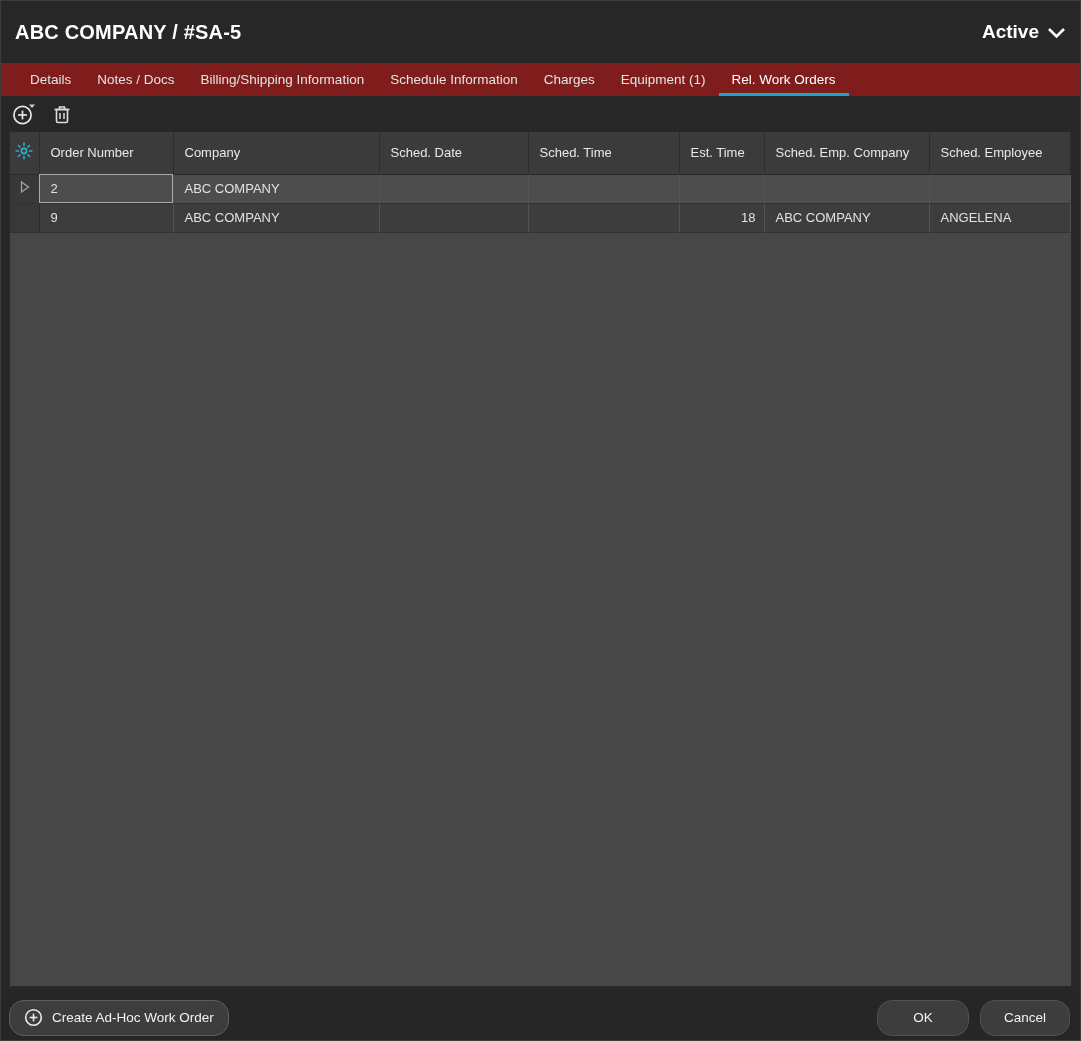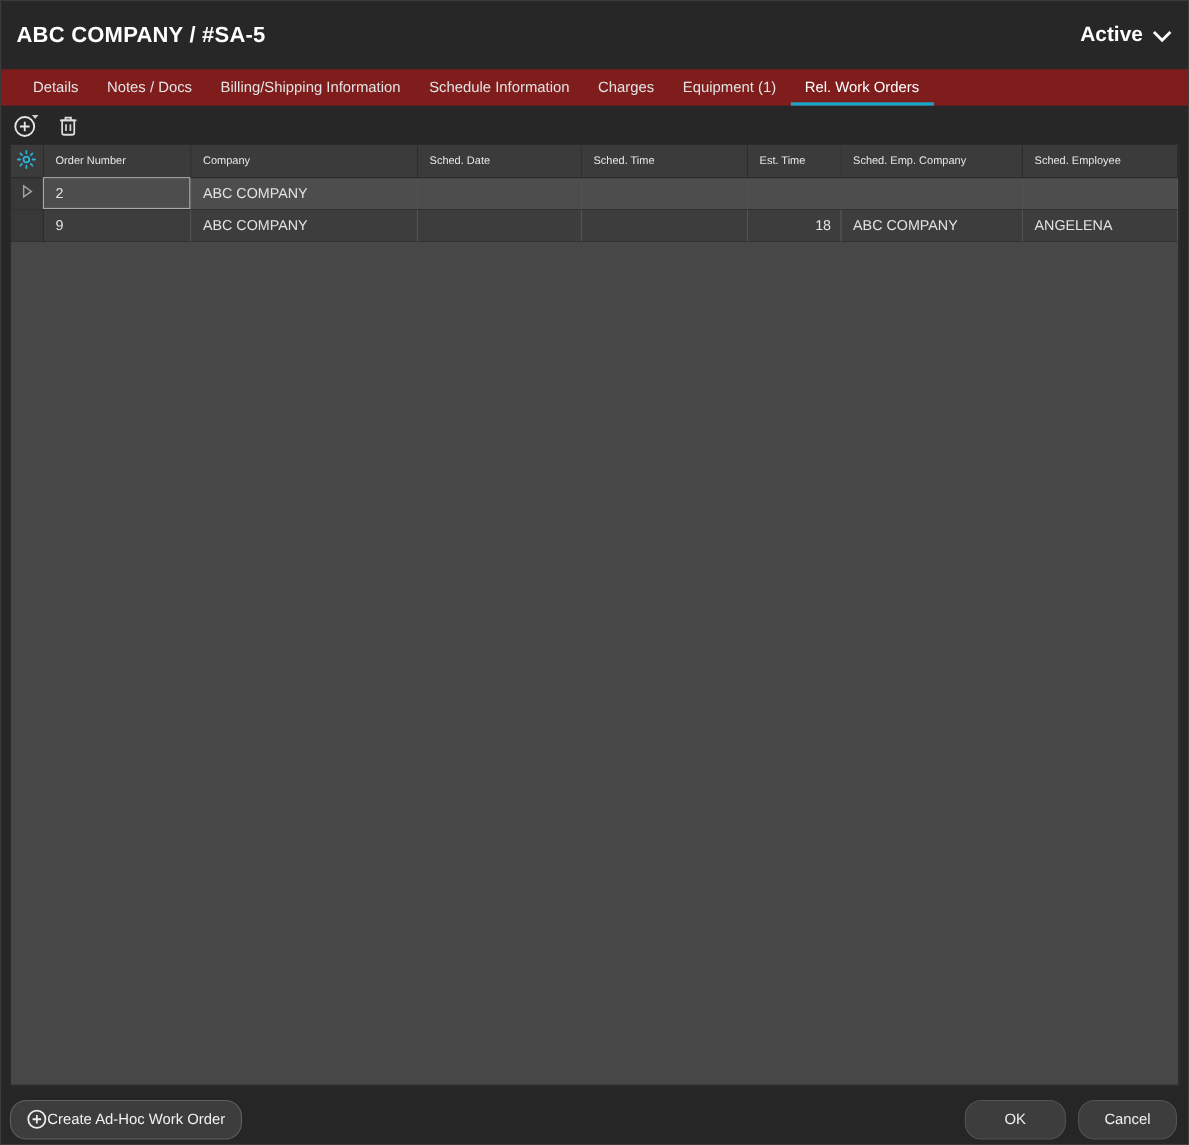--- a/index.html
+++ b/index.html
@@ -46,43 +46,43 @@
   table.dx col.c-ind { width:29px; }
   table.dx col.c-order { width:134px; }
   table.dx col.c-company { width:206px; }
   table.dx col.c-sdate { width:149px; }
   table.dx col.c-stime { width:151px; }
   table.dx col.c-est { width:85px; }
   table.dx col.c-sempco { width:165px; }
   table.dx col.c-semp { width:auto; }
 
   table.dx th {
-    height:29px; background:#3b3b3b; font-weight:normal; text-align:left;
-    font-size:10px; color:#e8e8e8; padding:0 4px 0 11px;
+    height:42px; background:#3b3b3b; font-weight:normal; text-align:left;
+    font-size:13px; color:#e8e8e8; padding:0 4px 0 11px;
     border-right:1px solid #2d2d2d; border-bottom:1px solid #2a2a2a;
     white-space:nowrap; overflow:hidden;
   }
   table.dx th.ind { padding:0; text-align:center; }
 
   table.dx td {
     height:29px; font-size:13px; color:#e2e2e2; padding:0 4px 0 11px;
     border-right:1px solid rgba(255,255,255,0.07);
     border-bottom:1px solid rgba(0,0,0,0.28);
     white-space:nowrap; overflow:hidden;
   }
   tr.row-sel td { background:#4d4d4d; }
   tr.row-alt td { background:#3d3d3d; }
   table.dx td.ind { background:#383838; padding:0; text-align:center; border-right:1px solid #2d2d2d; }
   table.dx td.focused { outline:1.5px solid #a9a9a9; outline-offset:-1.5px; }
   table.dx td.num { text-align:right; padding-right:8px; }
 
   
   .footer { height:45px; flex:0 0 45px; background:#262626; display:flex; align-items:center; padding:0 10px 0 8px; }
   .btn {
-    height:36px; display:flex; align-items:center; padding:0 14px;
+    height:36px; display:flex; align-items:center; gap:9px; padding:0 14px;
     background:#3d3d3d; border:1px solid #5f5f5f; border-radius:15px;
     color:#f2f2f2; font-size:13.5px; font-family:"Liberation Sans", sans-serif; cursor:default;
   }
   .btn + .btn { margin-left:13px; }
   .footer-spacer { flex:1; }
   .btn.plain { border-color:#525252; justify-content:center; }
   .btn.ok { width:92px; }
   .btn.cancel { width:90px; margin-left:11px; }
 </style>
 </head>

